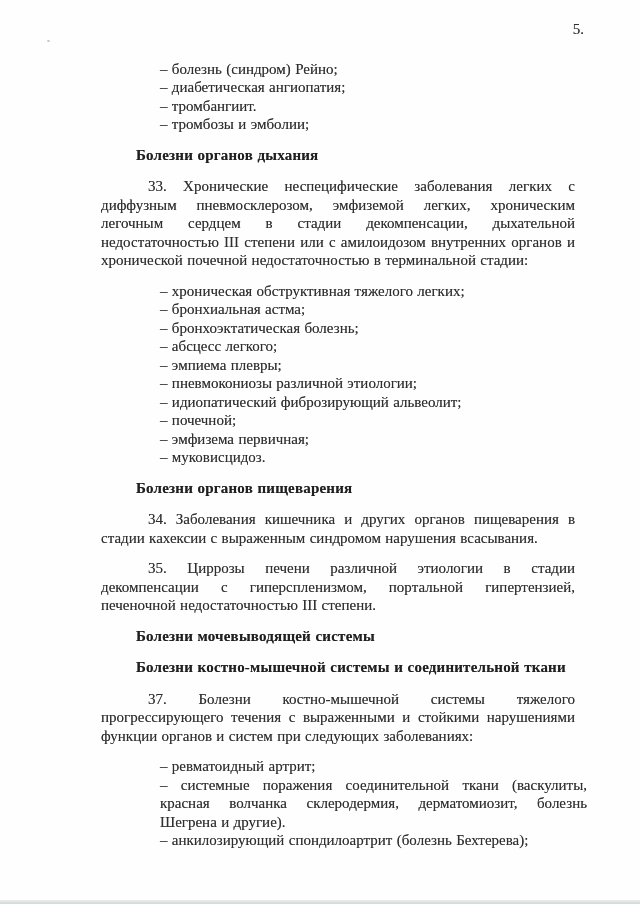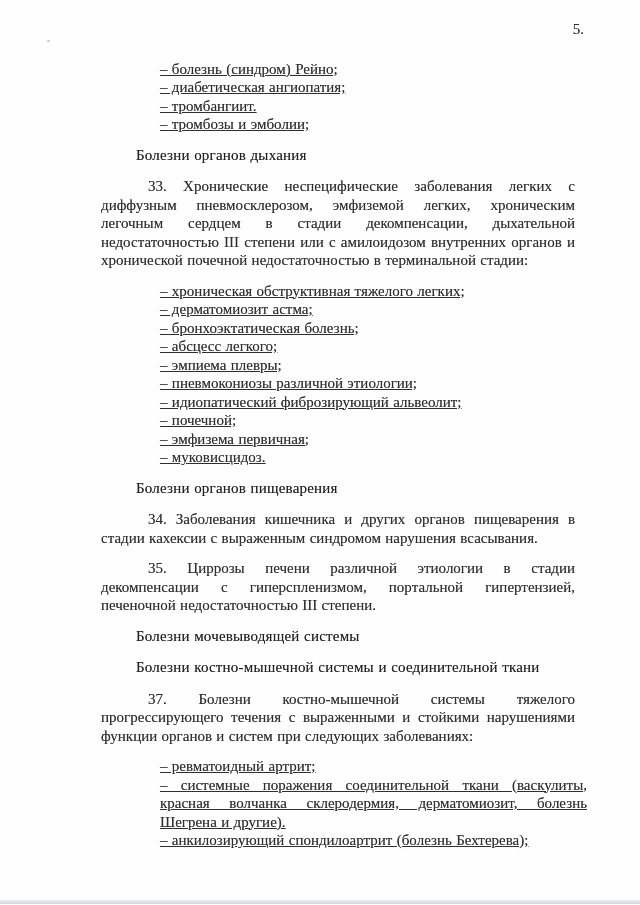--- a/index.html
+++ b/index.html
@@ -31,32 +31,31 @@
     word-spacing: 0.04em;
   }
   .page-number {
     text-align: right;
     padding-right: 3px;
     height: 18.5px;
   }
   .doc-list {
     margin: 0;
     padding: 0;
-    text-decoration: underline;
   }
   .doc-list.first {
     margin-top: 21px;
   }
   .doc-list-item {
     margin-left: 71px;
     text-align: justify;
   }
   .section-heading {
     font-size: 15px;
-    font-weight: normal;
+    font-weight: bold;
     color: #202020;
     line-height: 18.5px;
     margin: 12px 0 13px 47px;
     letter-spacing: 0.2px;
   }
   .paragraph {
     margin: 12px;
     text-align: justify;
     text-indent: 47px;
   }
@@ -95,21 +94,21 @@
       <div class="doc-list-item">– тромбангиит.</div>
       <div class="doc-list-item">– тромбозы и эмболии;</div>
     </div>
 
     <div class="section-heading">Болезни органов дыхания</div>
 
     <p class="paragraph">33. Хронические неспецифические заболевания легких с диффузным пневмосклерозом, эмфиземой легких, хроническим легочным сердцем в стадии декомпенсации, дыхательной недостаточностью III степени или с амилоидозом внутренних органов и хронической почечной недоста­точностью в терминальной стадии:</p>
 
     <div class="doc-list">
       <div class="doc-list-item">– хроническая обструктивная тяжелого легких;</div>
-      <div class="doc-list-item">– дерматомиозит астма;</div>
+      <div class="doc-list-item">– бронхиальная астма;</div>
       <div class="doc-list-item">– бронхоэктатическая болезнь;</div>
       <div class="doc-list-item">– абсцесс легкого;</div>
       <div class="doc-list-item">– эмпиема плевры;</div>
       <div class="doc-list-item">– пневмокониозы различной этиологии;</div>
       <div class="doc-list-item">– идиопатический фиброзирующий альвеолит;</div>
       <div class="doc-list-item">– почечной;</div>
       <div class="doc-list-item">– эмфизема первичная;</div>
       <div class="doc-list-item">– муковисцидоз.</div>
     </div>
 

